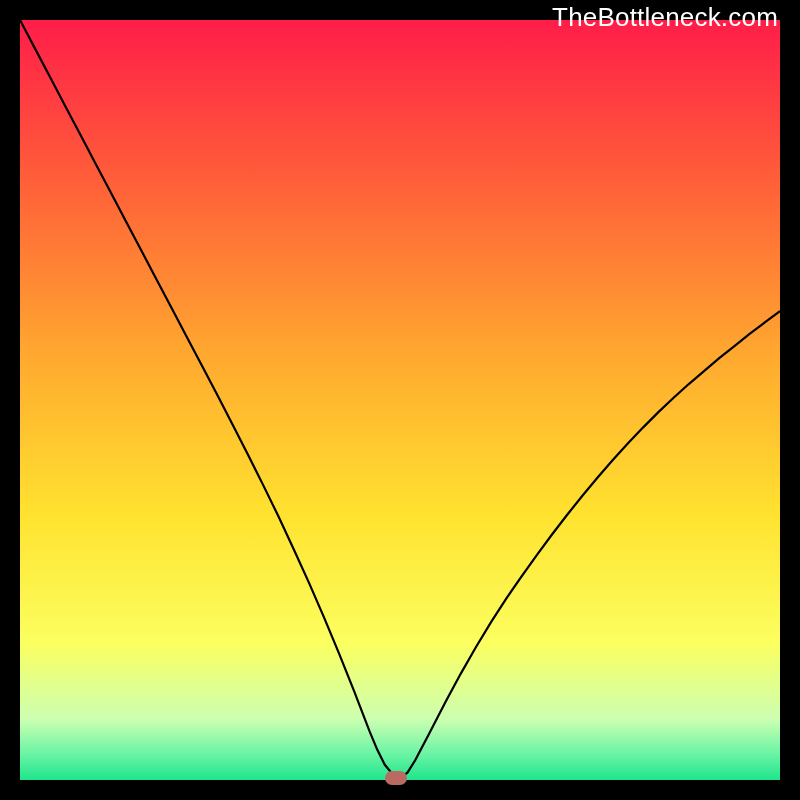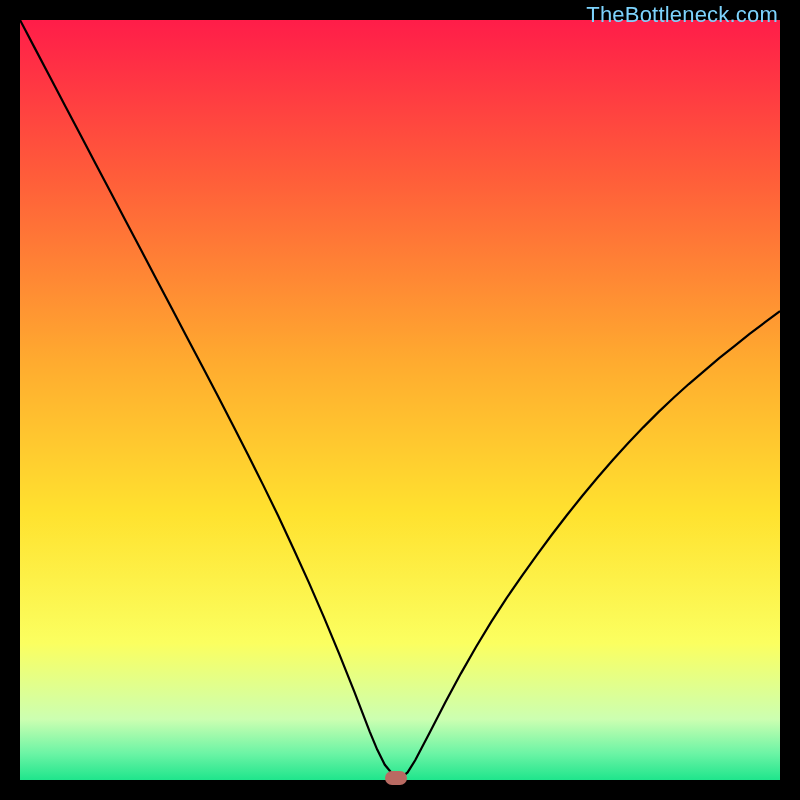--- a/index.html
+++ b/index.html
@@ -23,22 +23,22 @@
     position: absolute;
     left: 0;
     top: 0;
     width: 760px;
     height: 760px;
   }
   .watermark {
     position: absolute;
     top: 2px;
     right: 22px;
-    color: #7dd3fc;
-    font-size: 22px;
+    color: #ffffff;
+    font-size: 26px;
     font-weight: 500;
     letter-spacing: 0.2px;
   }
   .marker {
     position: absolute;
     width: 22px;
     height: 14px;
     border-radius: 7px;
     background: #b96a62;
     transform: translate(-50%, -50%);

